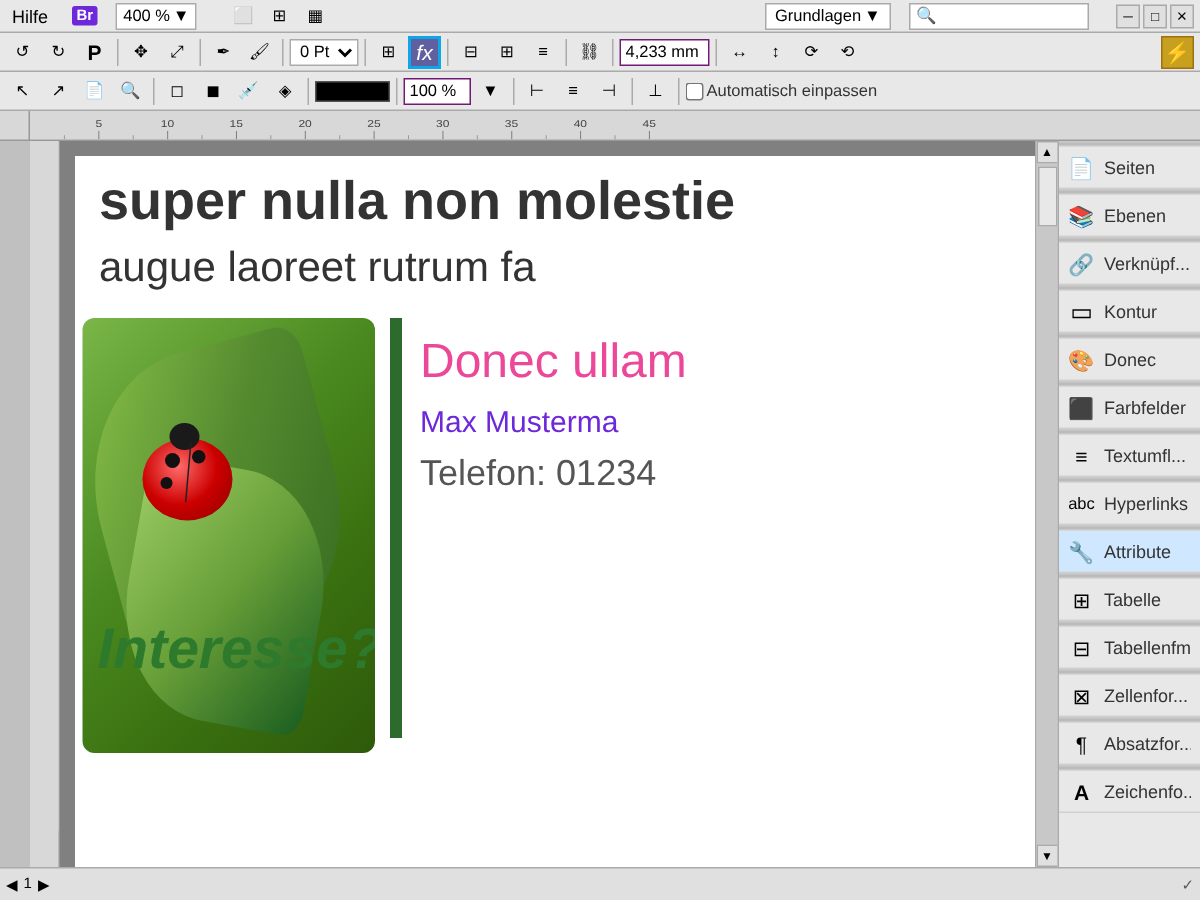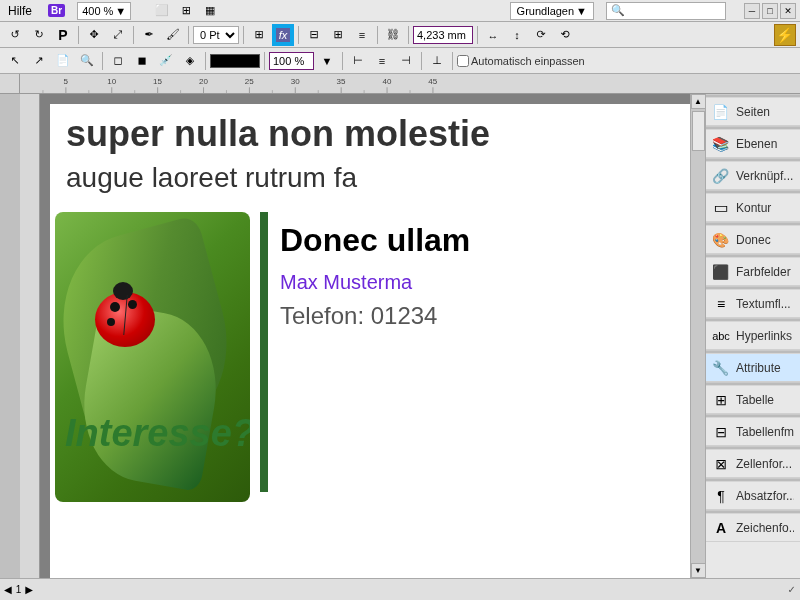--- a/index.html
+++ b/index.html
@@ -194,21 +194,21 @@
 
     .interesse-text {
       position: absolute;
       top: 200px; left: 10px;
       font-size: 38px; font-weight: bold;
       color: #2d7a2d;
       font-style: italic;
     }
 
     .contact-name {
-      font-size: 32px; color: #000000; font-weight: bold;
+      font-size: 32px; color: #ec4899; font-weight: normal;
       margin-bottom: 12px;
       white-space: nowrap; overflow: hidden;
     }
 
     .contact-person {
       font-size: 20px; color: #6d28d9;
       margin-bottom: 8px;
       white-space: nowrap; overflow: hidden;
     }
 
@@ -305,23 +305,23 @@
       display: flex; align-items: center; justify-content: center;
       font-size: 14px; font-weight: bold;
       border: 1px solid #a07010;
       cursor: pointer;
     }
 
     .fx-btn {
       background: #6060a0;
       color: white;
       width: 22px; height: 22px;
-      font-size: 11px; font-style: italic;
+      font-size: 14px; font-style: italic;
       display: flex; align-items: center; justify-content: center;
-      border: 4px solid #0ea5e9;
+      border: 2px solid #0ea5e9;
       cursor: pointer;
     }
 
     .auto-fit-label { font-size: 11px; color: #333; }
     .checkbox-inline { width: 12px; height: 12px; }
   </style>
 </head>
 <body>
 
 <div class="menu-bar">

